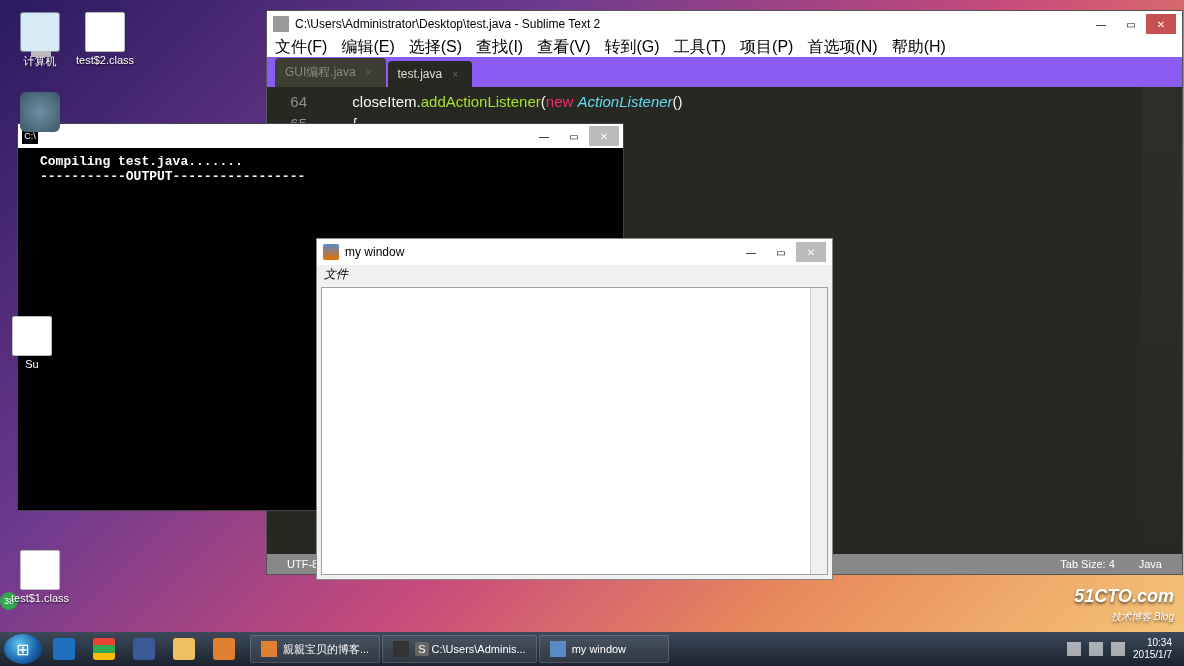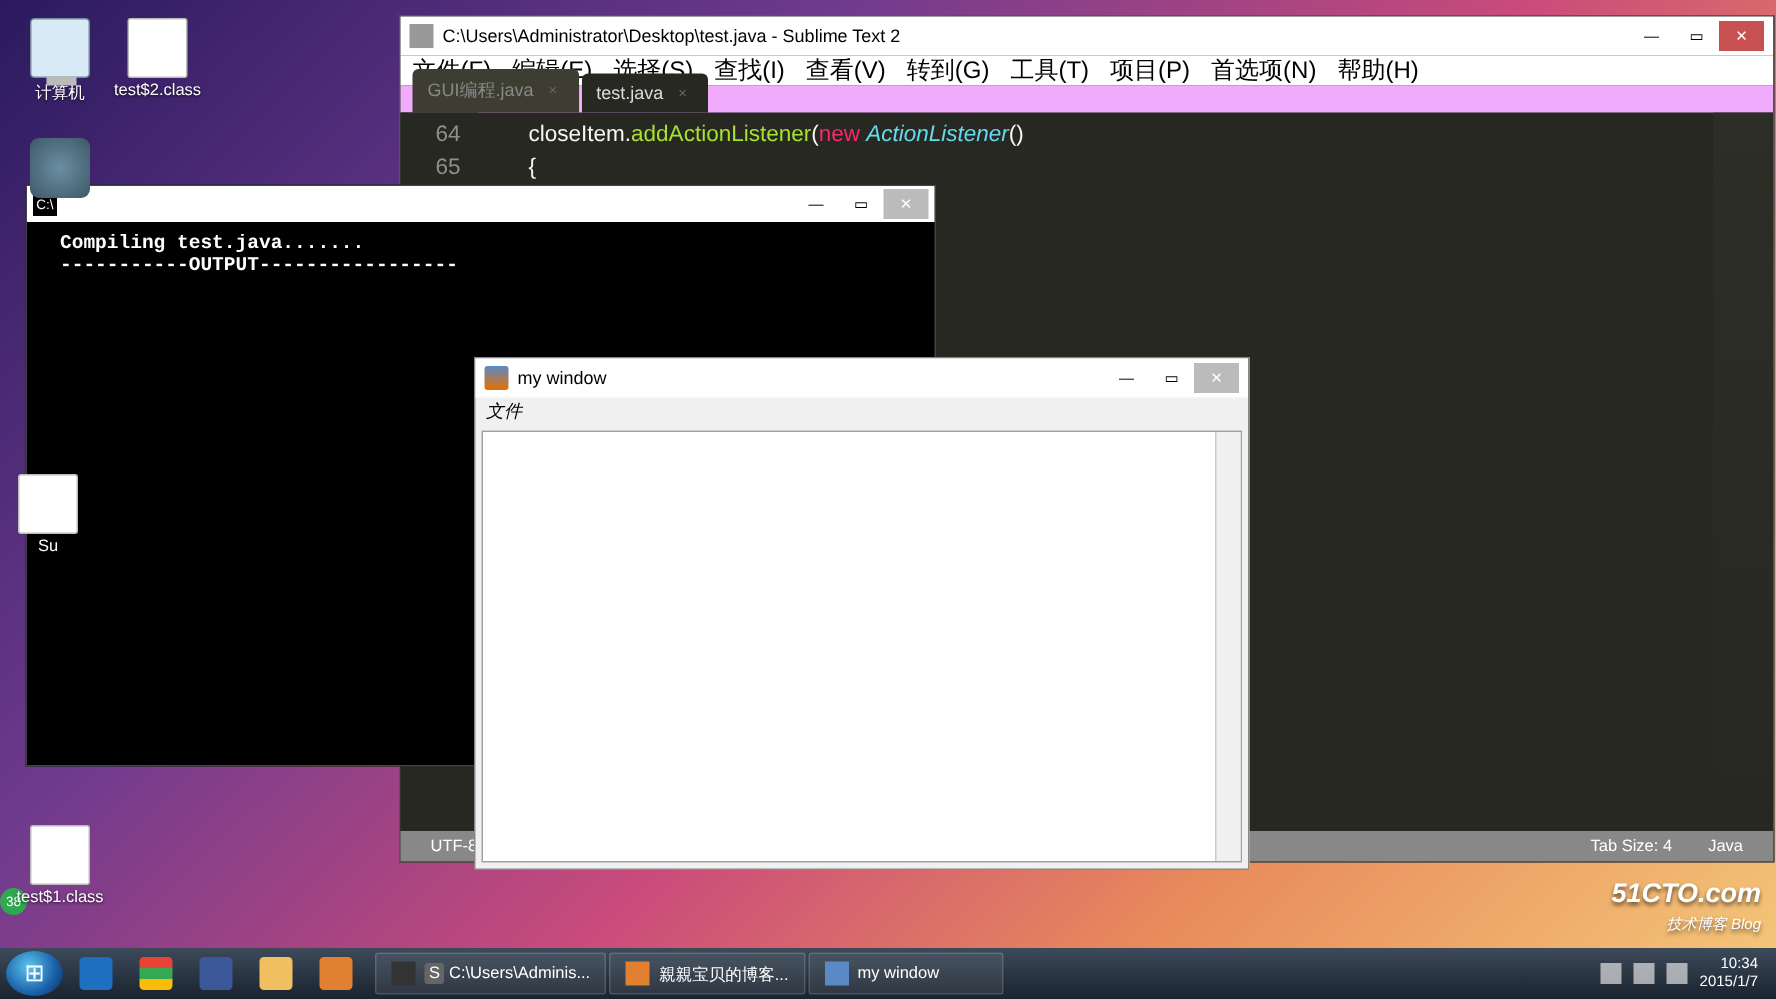--- a/index.html
+++ b/index.html
@@ -16,21 +16,21 @@
 
 
 .sublime{position:absolute;left:266px;top:10px;width:917px;height:565px;background:#272822;border:1px solid #555;display:flex;flex-direction:column;}
 .sublime-title{height:26px;background:#fff;color:#000;font-size:12px;display:flex;align-items:center;padding:0 6px;gap:6px;}
 .sublime-title .ico{width:16px;height:16px;background:#999;}
 .win-btns{margin-left:auto;display:flex;}
 .win-btn{width:30px;height:20px;display:flex;align-items:center;justify-content:center;font-size:10px;font-family:Arial;}
 .win-btn.close{background:#c75050;color:#fff;}
 .win-btn.inact-close{background:#bbb;color:#fff;}
 .sublime-menu{height:20px;background:#fff;display:flex;gap:14px;padding:0 8px;font-size:16px;align-items:center;}
-.sublime-tabs{height:18px;background:#f0abfc;display:flex;align-items:flex-end;padding:0 8px;gap:2px;}
+.sublime-tabs{height:30px;background:#8b5cf6;display:flex;align-items:flex-end;padding:0 8px;gap:2px;}
 .tab{padding:6px 14px 6px 10px;font-size:12px;color:#888;background:#3e3d32;border-radius:4px 4px 0 0;display:flex;align-items:center;gap:10px;}
 .tab.active{background:#272822;color:#ddd;}
 .tab-x{font-size:10px;color:#666;}
 .sublime-code{flex:1;display:flex;font-family:Consolas,monospace;font-size:15px;position:relative;}
 .gutter{width:52px;text-align:right;color:#8f908a;padding:4px 12px 0 0;background:#272822;line-height:22px;}
 .codearea{flex:1;color:#f8f8f2;padding:4px 0 0 0;line-height:22px;white-space:pre;}
 .minimap{position:absolute;right:0;top:0;width:40px;height:100%;background:linear-gradient(#2f3028,#272822);opacity:.7;}
 .kw-new{color:#f92672;}
 .kw-type{color:#66d9ef;font-style:italic;}
 .kw-call{color:#a6e22e;}
@@ -176,26 +176,26 @@
       </div>
       <div class="tb-ico">
         <div style="background:#f0c060"></div>
       </div>
       <div class="tb-ico">
         <div style="background:#e08030"></div>
       </div>
     </div>
   <div id="tb-tasks" style="display:flex;gap:2px;margin-left:4px">
       <div class="tb-task">
+        <div class="ti" style="background:#e08030"></div>
+        <span>親親宝贝的博客...</span>
+      </div>
+      <div class="tb-task">
         <div class="ti" style="background:#333"></div>
         <span><span style="background:#666;padding:1px 3px;border-radius:2px;margin-right:3px">S</span>C:\Users\Adminis...</span>
-      </div>
-      <div class="tb-task">
-        <div class="ti" style="background:#e08030"></div>
-        <span>親親宝贝的博客...</span>
       </div>
       <div class="tb-task">
         <div class="ti" style="background:#5a8ac6"></div>
         <span>my window</span>
       </div>
     </div>
   <div class="tray">
     <div class="tray-ico"></div>
     <div class="tray-ico"></div>
     <div class="tray-ico"></div>

